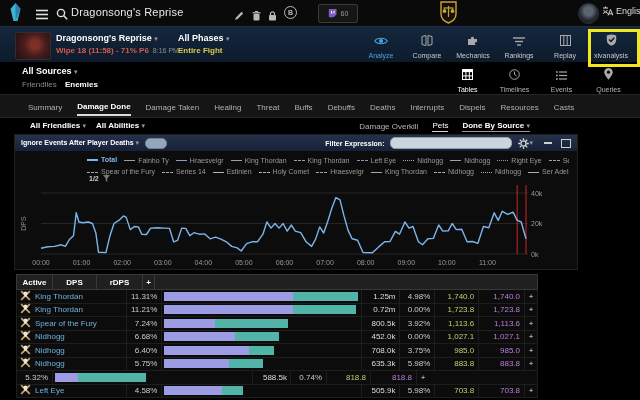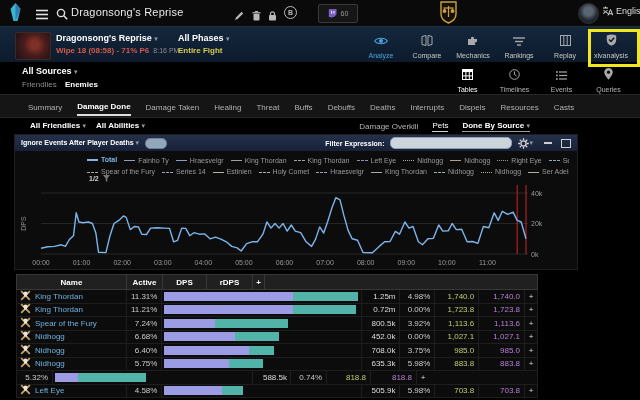--- a/index.html
+++ b/index.html
@@ -167,21 +167,21 @@
           <path d="M6 9.5 L8.5 3.5 L11 9.5 M7 7.8 H10"></path>
         </g>
       </svg>
     <span>English</span>
   </span>
 </div>
 
 <div class="fightbar">
   <span class="thumb"></span>
   <span class="fname"><span>Dragonsong's Reprise</span> <span class="caret">▾</span></span>
-  <span class="fwipe"><span>Wipe 18 (08:58) - 71% P6</span><span class="ftime">8:16 PM</span></span>
+  <span class="fwipe"><span>Wipe 18 (11:58) - 71% P6</span><span class="ftime">8:16 PM</span></span>
   <span class="phname"><span>All Phases</span> <span class="caret">▾</span></span>
   <span class="phval">Entire Fight</span>
   <div class="navtabs" id="nav-tabs">
       <div class="navtab active">
         <span><svg width="14" height="10" viewBox="0 0 14 10">
             <path d="M.7 5 C3 1.4 11 1.4 13.3 5 C11 8.6 3 8.6 .7 5 Z" fill="none" stroke="#4aa3e0" stroke-width="1.1"></path>
             <circle cx="7" cy="5" r="2" fill="#4aa3e0"></circle>
           </svg></span>
         <span class="nlbl">Analyze</span>
       </div>
@@ -415,21 +415,20 @@
         <text x="346.7" y="86" font-size="7" fill="#999" text-anchor="middle">08:00</text>
         <text x="387.3" y="86" font-size="7" fill="#999" text-anchor="middle">09:00</text>
         <text x="427.8" y="86" font-size="7" fill="#999" text-anchor="middle">10:00</text>
         <text x="468.4" y="86" font-size="7" fill="#999" text-anchor="middle">11:00</text>
         <text x="7" y="44.5" font-size="7" fill="#8a8a8a" text-anchor="middle" transform="rotate(-90 7 44.5)">DPS</text>
       </svg></div>
 </div>
 
 <div class="dtable">
   <div class="thead" id="table-head">
-      <div style="width: 110px;">Name</div>
       <div style="width: 36px;">Active</div>
       <div style="width: 44px;">DPS</div>
       <div style="width: 46px;">rDPS</div>
       <div style="width: 12px;">+</div>
     </div>
   <div id="table-body">
       <div class="trow">
         <div class="c-name">
           <span><svg width="11" height="11" viewBox="0 0 11 11">
               <g stroke="#c9a469" stroke-width="1.8">

